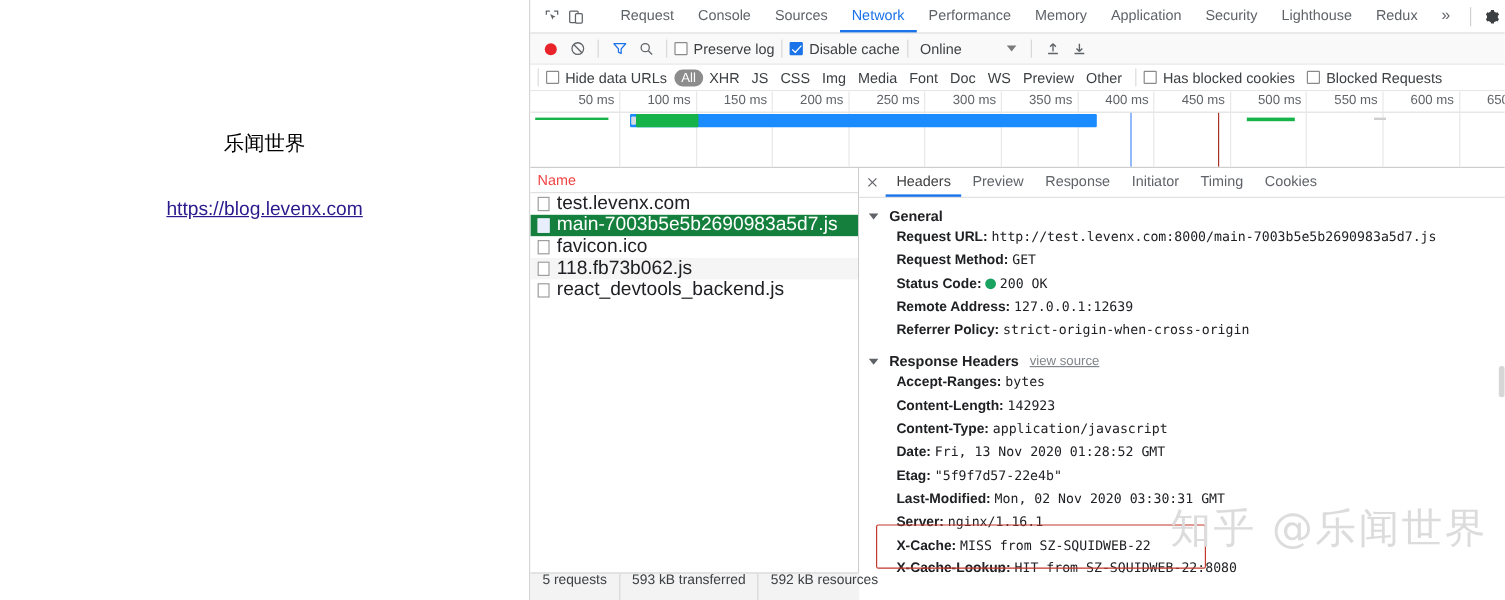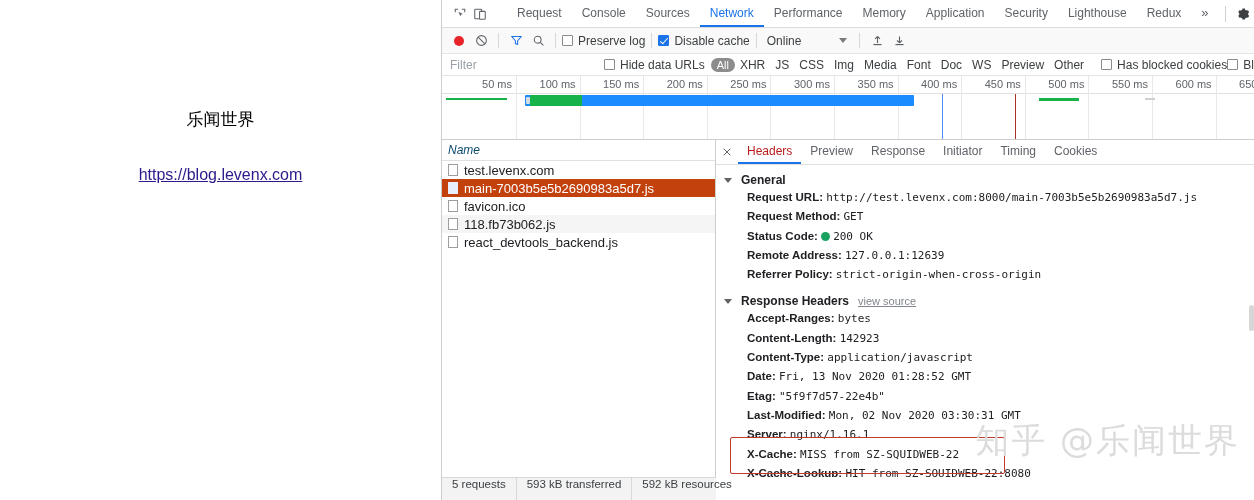--- a/index.html
+++ b/index.html
@@ -116,34 +116,34 @@
   .ov-tick { position: absolute; top: 0; bottom: 0; width: 1px; background: #e8e8e8; }
   .ov-tlabel { position: absolute; top: 2px; font-size: 11px; color: #5f6368; transform: translateX(-100%); padding-right: 4px; white-space: nowrap; }
   .ov-headerline { position: absolute; left: 0; right: 0; top: 17px; height: 1px; background: #e0e0e0; }
   .ov-bar { position: absolute; height: 11px; border-radius: 1px; }
   .ov-line { position: absolute; height: 2px; }
   .ov-vline { position: absolute; top: 18px; bottom: 0; width: 1px; }
 
   
   .split { display: flex; height: 337px; }
   .reqpane { width: 274px; border-right: 1px solid #cdcdcd; background: #fff; display: flex; flex-direction: column; }
-  .reqhdr { height: 21px; border-bottom: 1px solid #e0e0e0; display: flex; align-items: center; padding-left: 6px; font-size: 12px; color: #0c4a6e; background: #fff; font-style: italic; }
+  .reqhdr { height: 21px; border-bottom: 1px solid #e0e0e0; display: flex; align-items: center; padding-left: 6px; font-size: 12px; color: #ef4444; background: #fff; }
   .reqlist { flex: 1; overflow: hidden; }
-  .reqrow { height: 18px; display: flex; align-items: center; gap: 6px; padding-left: 6px; font-size: 13px; color: #202124; cursor: pointer; white-space: nowrap; }
+  .reqrow { height: 18px; display: flex; align-items: center; gap: 6px; padding-left: 6px; font-size: 16px; color: #202124; cursor: pointer; white-space: nowrap; }
   .reqrow:nth-child(even) { background: #f5f5f5; }
-  .reqrow.sel { background: #c2410c; color: #fff; text-align: center; }
+  .reqrow.sel { background: #15803d; color: #fff; text-align: center; }
   .ficon { width: 10px; height: 12px; border: 1px solid #9e9e9e; background: #fff; flex: 0 0 auto; }
   .reqrow.sel .ficon { background: #e8eefc; border-color: #e8eefc; }
 
   
   .detpane { flex: 1; background: #fff; display: flex; flex-direction: column; position: relative; }
   .dettabs { height: 25px; display: flex; align-items: stretch; border-bottom: 1px solid #e0e0e0; }
   .dclose { width: 22px; display: flex; align-items: center; justify-content: center; color: #5f6368; cursor: pointer; font-size: 13px; }
   .dtab { display: flex; align-items: center; padding: 0 9px; font-size: 12px; color: #5f6368; cursor: pointer; border-bottom: 2px solid transparent; white-space: nowrap; }
-  .dtab.active { color: #b91c1c; border-bottom-color: #1a73e8; }
+  .dtab.active { color: #404040; border-bottom-color: #1a73e8; }
   .detbody { flex: 1; overflow: hidden; padding-top: 6px; position: relative; }
   .sechdr { display: flex; align-items: center; gap: 9px; padding-left: 8px; height: 17px; font-size: 12px; font-weight: bold; color: #202124; cursor: pointer; }
   .tri { width: 0; height: 0; border-left: 4px solid transparent; border-right: 4px solid transparent; border-top: 5px solid #5f6368; margin-top: 1px; }
   .viewsrc { font-weight: normal; color: #80868b; font-size: 11px; cursor: pointer; text-decoration: underline; }
   .hrow { padding-left: 31px; height: 19.3px; line-height: 19.3px; font-size: 11.5px; white-space: nowrap; }
   .hname { font-weight: bold; color: #202124; font-family: "Liberation Sans", sans-serif; }
   .hval { color: #202124; font-family: "DejaVu Sans Mono", monospace; font-size: 11px; }
   .statusdot { display: inline-block; width: 9px; height: 9px; border-radius: 50%; background: #1aa260; margin-right: 3px; vertical-align: -1px; }
   .redbox {
     position: absolute; border: 1.5px solid #c0392b; border-radius: 2px;
@@ -270,21 +270,20 @@
       </div>
       <div class="ico">
         <svg width="13" height="13" viewBox="0 0 16 16">
             <path d="M8 3v8M8 11l-3-3M8 11l3-3" stroke="#5f6368" stroke-width="1.4" fill="none"></path>
             <path d="M3 13h10" stroke="#5f6368" stroke-width="1.5"></path>
           </svg>
       </div>
     </div>
 
     <div class="frow">
-      <input class="filterbox" placeholder="Filter" style="">
       <div class="fsep"></div>
       <label class="cklabel" style="margin-right:6px;">
         <span class="cbx"></span>
         <span>Hide data URLs</span>
       </label>
       <div class="ftype all">All</div>
       <div class="ftype">XHR</div>
       <div class="ftype">JS</div>
       <div class="ftype">CSS</div>
       <div class="ftype">Img</div>

